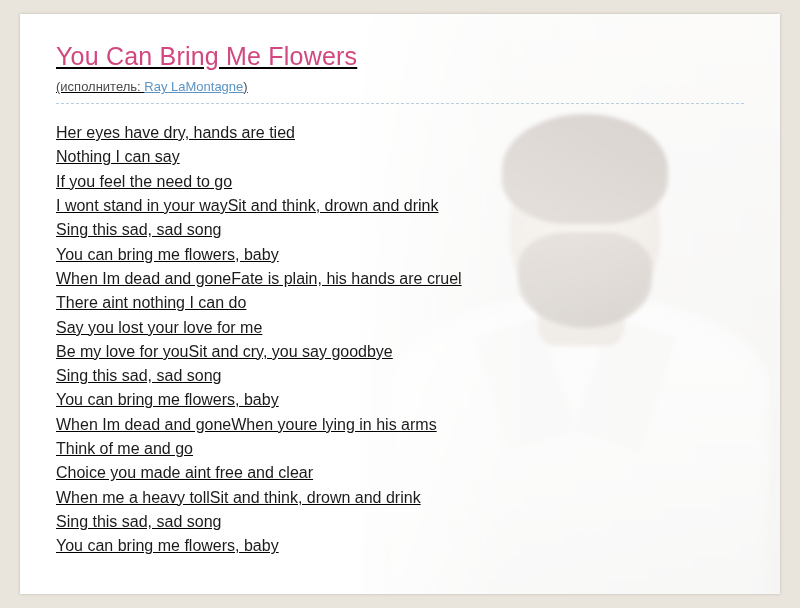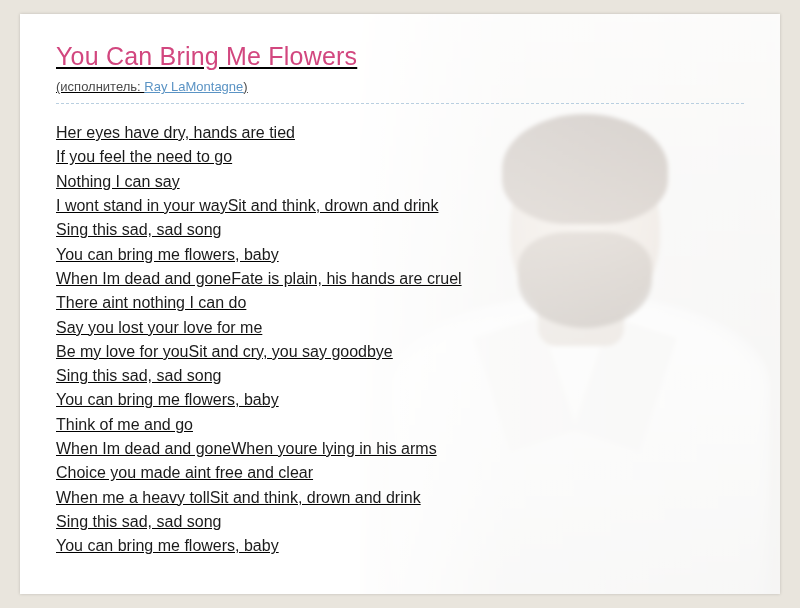--- a/index.html
+++ b/index.html
@@ -154,33 +154,33 @@
 
   <div class="content">
     <h1>You Can Bring Me Flowers</h1>
 
     <div class="performer">
       <span>(исполнитель: </span><a href="#">Ray LaMontagne</a><span>)</span>
     </div>
 
     <div class="lyrics">
       <div>Her eyes have dry, hands are tied</div>
+      <div>Nothing I can say</div>
       <div>If you feel the need to go</div>
-      <div>Nothing I can say</div>
       <div>I wont stand in your waySit and think, drown and drink</div>
       <div>Sing this sad, sad song</div>
       <div>You can bring me flowers, baby</div>
       <div>When Im dead and goneFate is plain, his hands are cruel</div>
       <div>There aint nothing I can do</div>
       <div>Say you lost your love for me</div>
       <div>Be my love for youSit and cry, you say goodbye</div>
       <div>Sing this sad, sad song</div>
       <div>You can bring me flowers, baby</div>
+      <div>When Im dead and goneWhen youre lying in his arms</div>
       <div>Think of me and go</div>
-      <div>When Im dead and goneWhen youre lying in his arms</div>
       <div>Choice you made aint free and clear</div>
       <div>When me a heavy tollSit and think, drown and drink</div>
       <div>Sing this sad, sad song</div>
       <div>You can bring me flowers, baby</div>
 
     </div>
   </div>
 
 </div>
 

